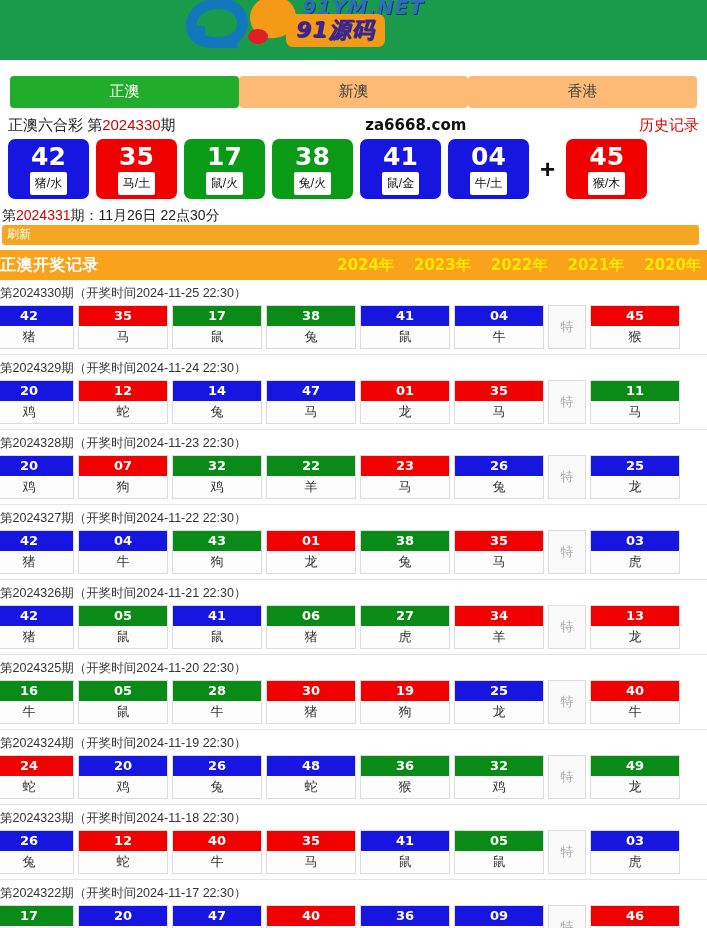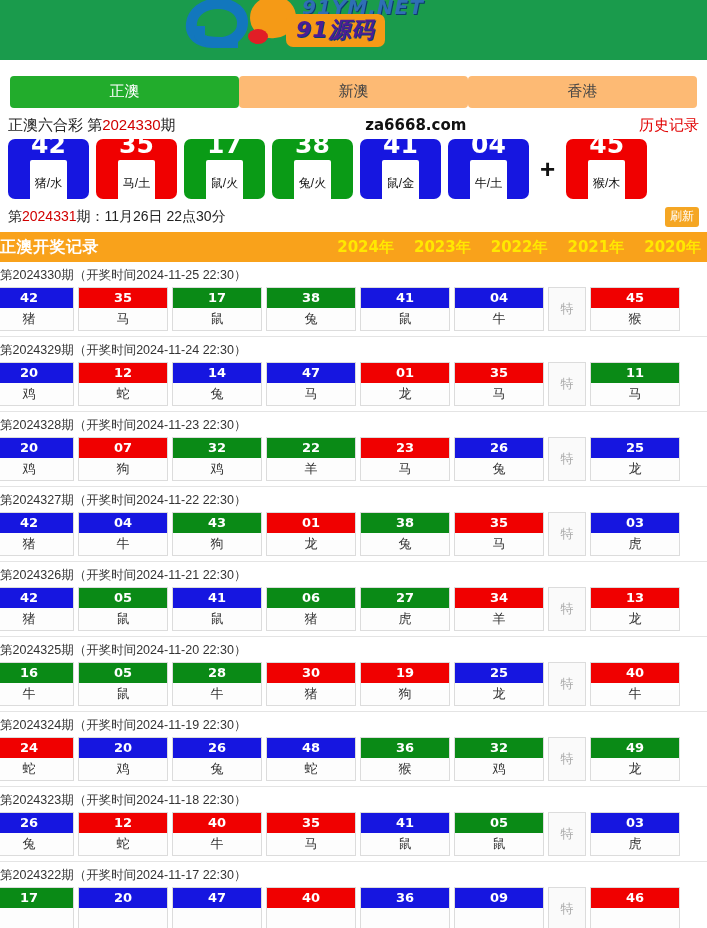--- a/index.html
+++ b/index.html
@@ -165,39 +165,39 @@
     color: #ffffff;
     line-height: 26px;
     font-family: "DejaVu Sans", sans-serif;
   }
   .ball-tag {
     margin-top: 2px;
     background: #ffffff;
     color: #111;
     font-size: 12px;
     line-height: 15px;
-    padding: 16px 5px;
+    padding: 4px 5px;
     border-radius: 2px;
     white-space: nowrap;
   }
   .plus {
     font-size: 26px;
     font-weight: bold;
     color: #111;
     padding: 0 4px;
     line-height: 26px;
   }
 
   
   .next-row {
     display: flex;
-    align-items: center;
-    padding: 4px 8px 5px 8px;
+    padding: 4px 8px 5px 2px;
     font-size: 14px;
     color: #222;
+    flex-direction: column;
   }
   .next-text { flex: 1 1 auto; white-space: nowrap; }
   .next-text .issue { color: #d10000; }
   .refresh-btn {
     flex: 0 0 auto;
     background: #f5a623;
     color: #ffffff;
     font-size: 12px;
     padding: 1px 5px 2px 5px;
     border-radius: 3px;

